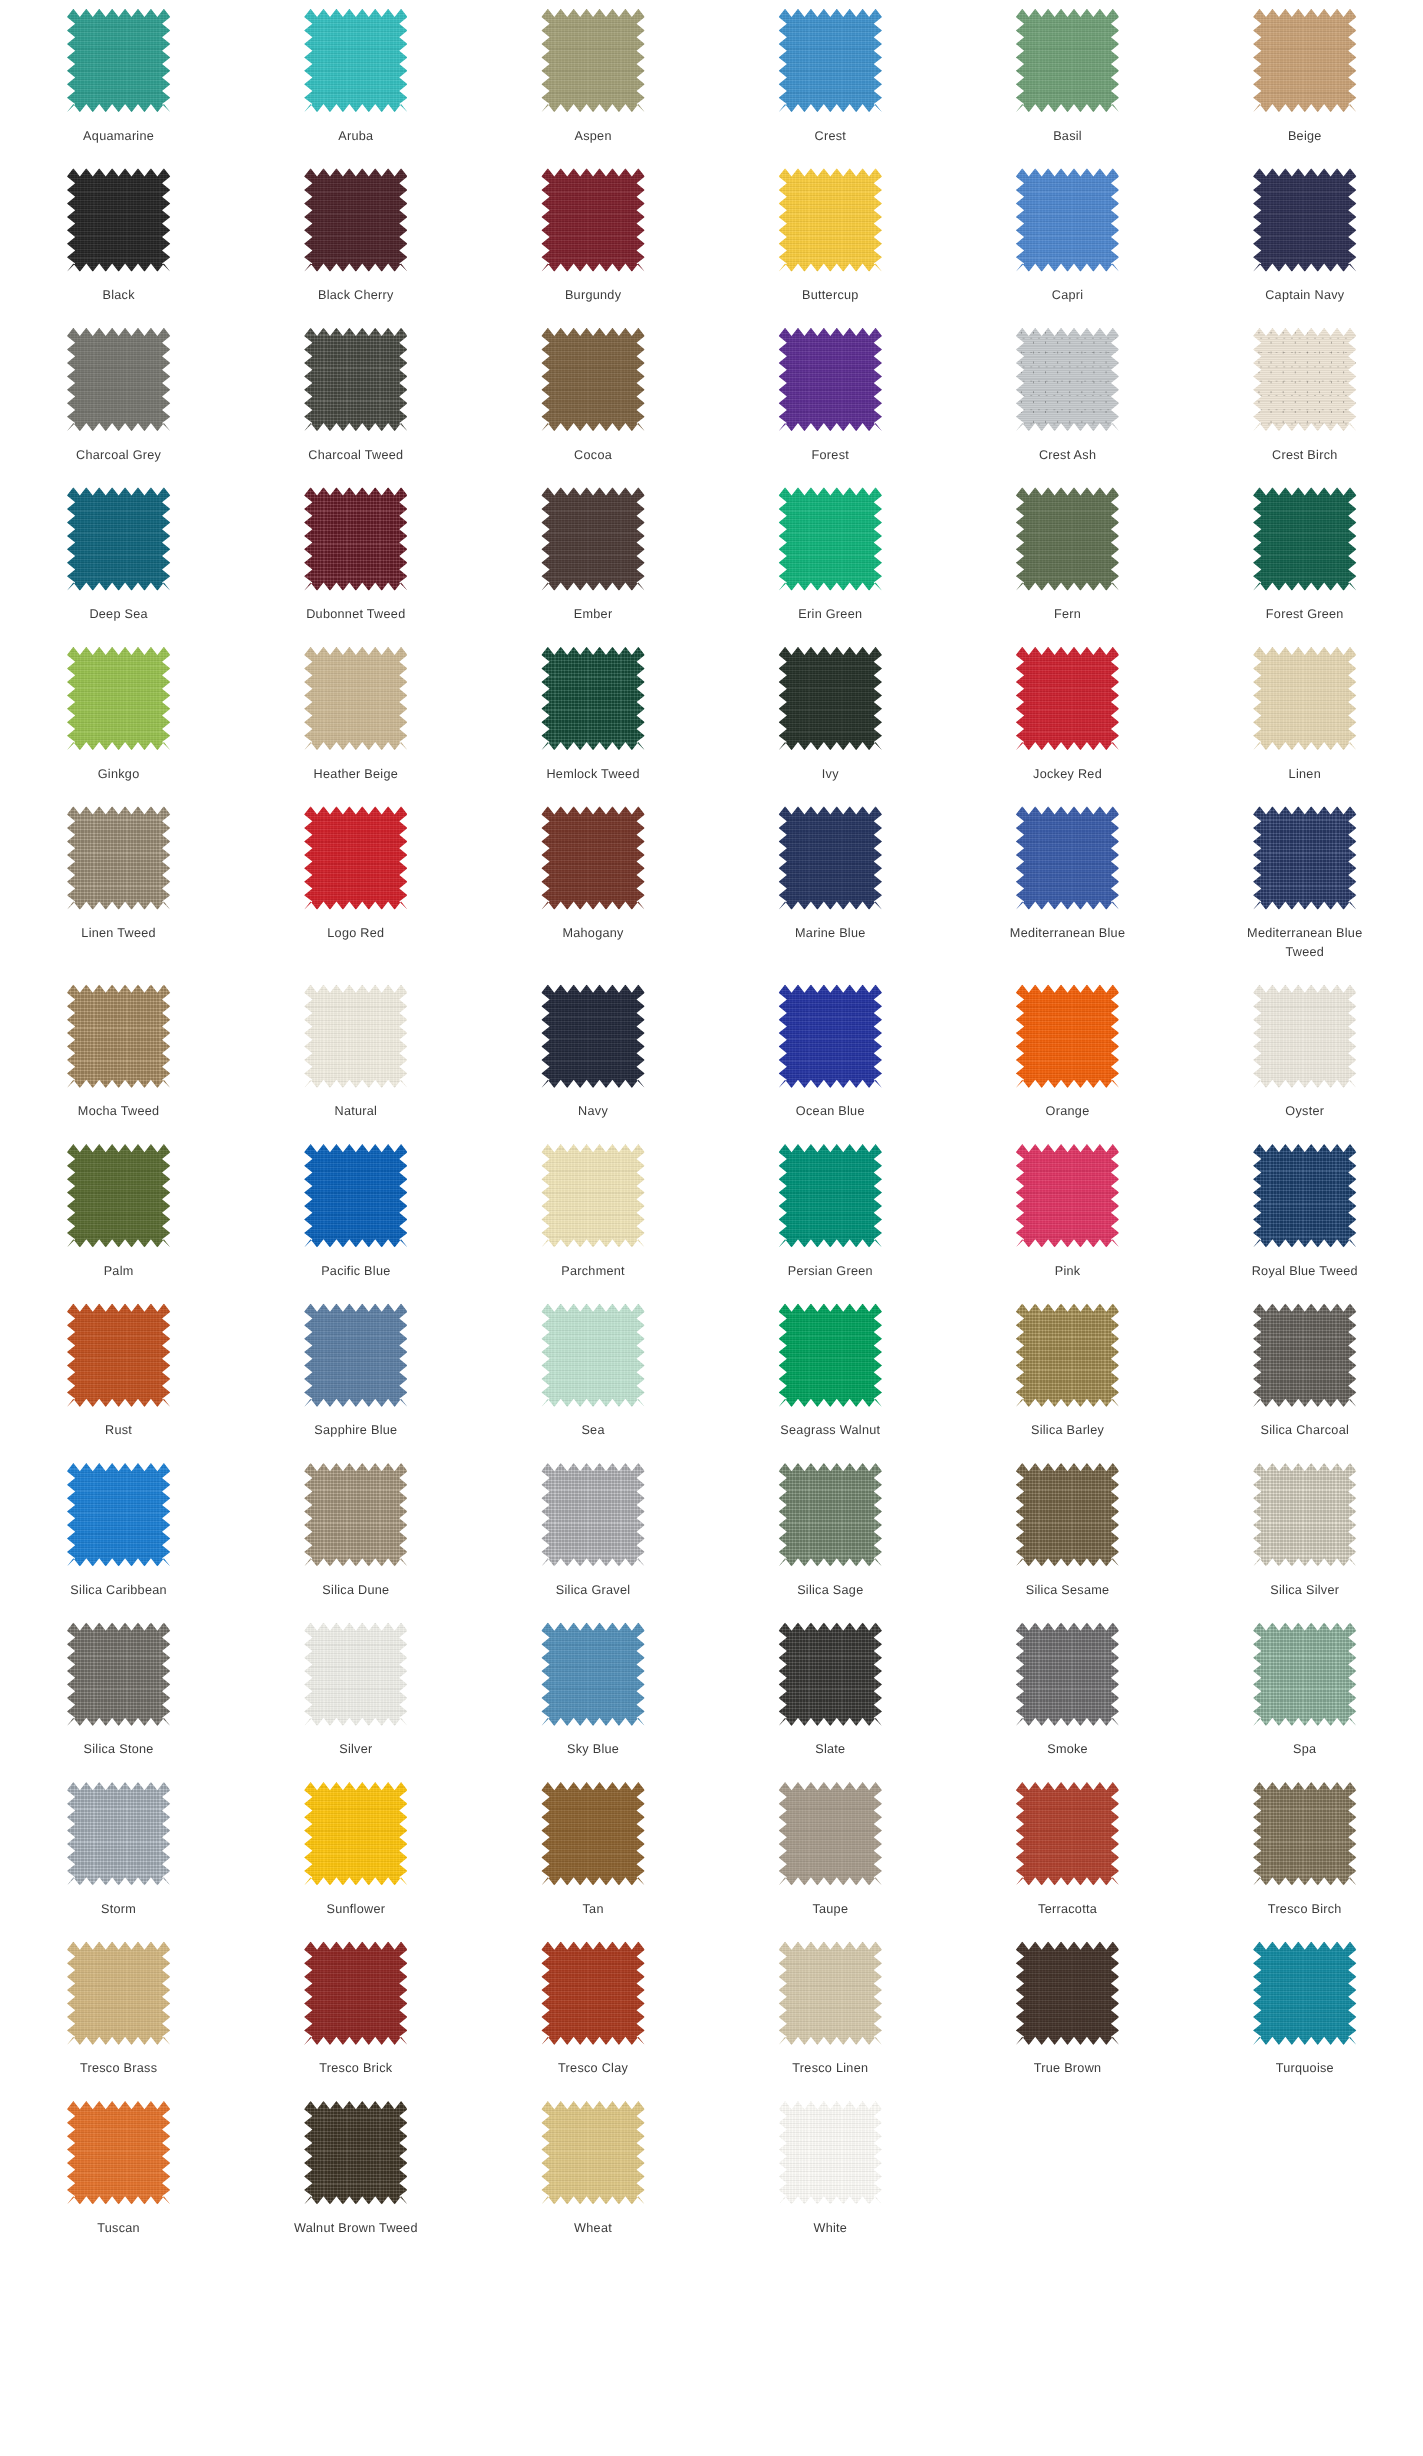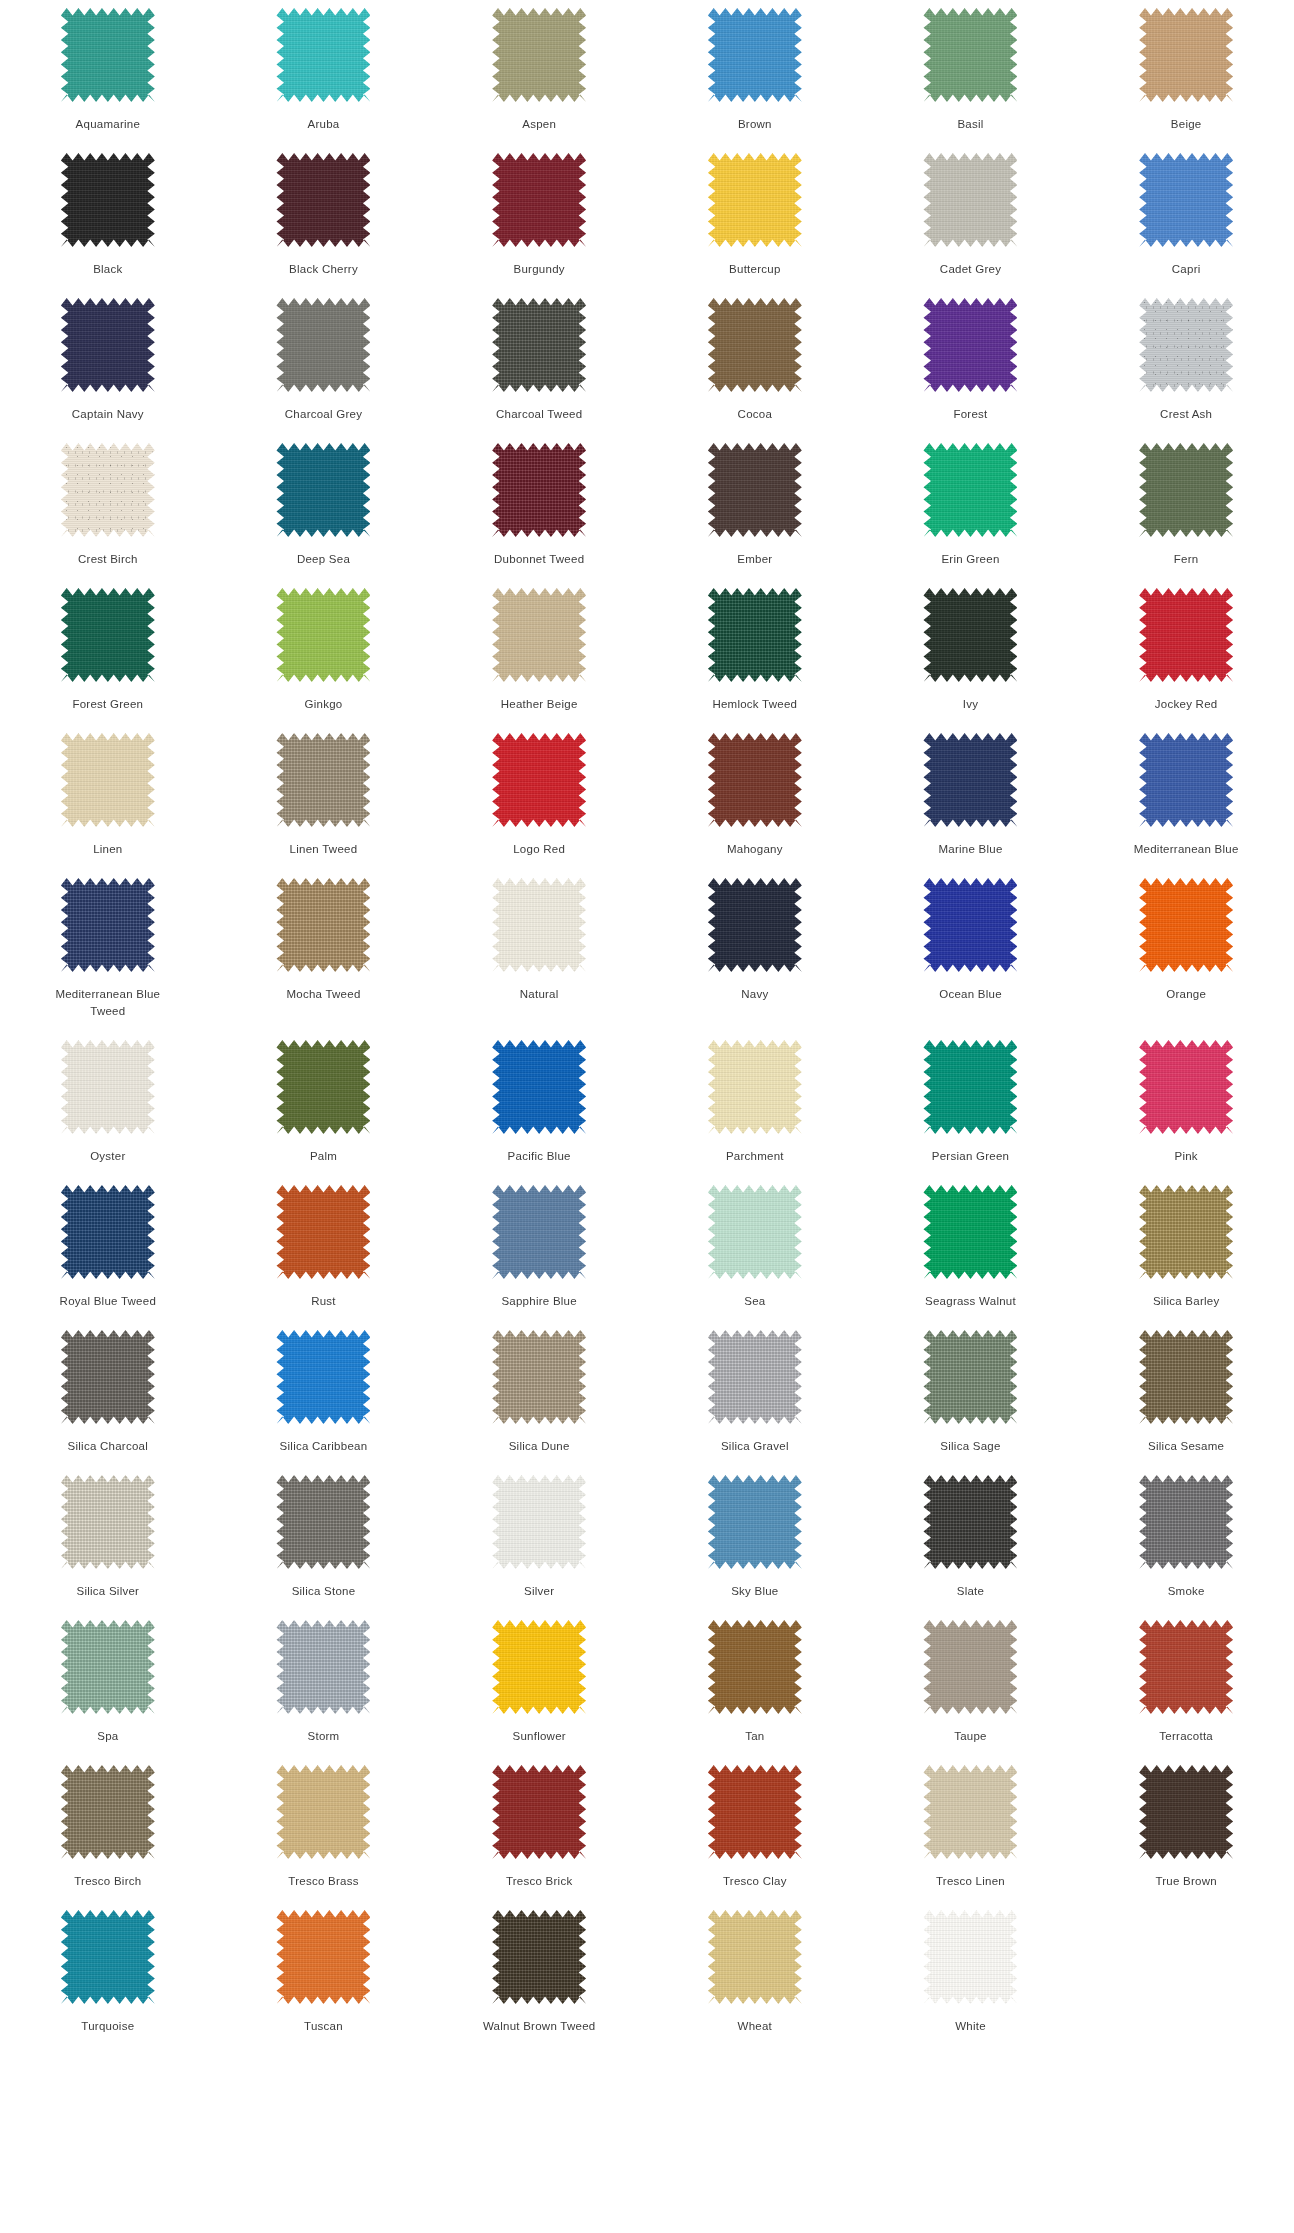--- a/index.html
+++ b/index.html
@@ -149,21 +149,21 @@
     <div class="cell">
       <div class="swatch-wrap">
         <div class="swatch" style="background-color: rgb(163, 160, 120);"></div>
       </div>
       <div class="label">Aspen</div>
     </div>
     <div class="cell">
       <div class="swatch-wrap">
         <div class="swatch" style="background-color: rgb(63, 146, 204);"></div>
       </div>
-      <div class="label">Brown</div>
+      <div class="label">Crest</div>
     </div>
     <div class="cell">
       <div class="swatch-wrap">
         <div class="swatch" style="background-color: rgb(112, 160, 119);"></div>
       </div>
       <div class="label">Basil</div>
     </div>
     <div class="cell">
       <div class="swatch-wrap">
         <div class="swatch" style="background-color: rgb(201, 162, 119);"></div>
@@ -186,26 +186,20 @@
       <div class="swatch-wrap">
         <div class="swatch" style="background-color: rgb(124, 31, 43);"></div>
       </div>
       <div class="label">Burgundy</div>
     </div>
     <div class="cell">
       <div class="swatch-wrap">
         <div class="swatch" style="background-color: rgb(248, 203, 60);"></div>
       </div>
       <div class="label">Buttercup</div>
-    </div>
-    <div class="cell">
-      <div class="swatch-wrap">
-        <div class="swatch" style="background-color: rgb(195, 193, 182);"></div>
-      </div>
-      <div class="label">Cadet Grey</div>
     </div>
     <div class="cell">
       <div class="swatch-wrap">
         <div class="swatch" style="background-color: rgb(77, 134, 205);"></div>
       </div>
       <div class="label">Capri</div>
     </div>
     <div class="cell">
       <div class="swatch-wrap">
         <div class="swatch" style="background-color: rgb(44, 46, 81);"></div>

